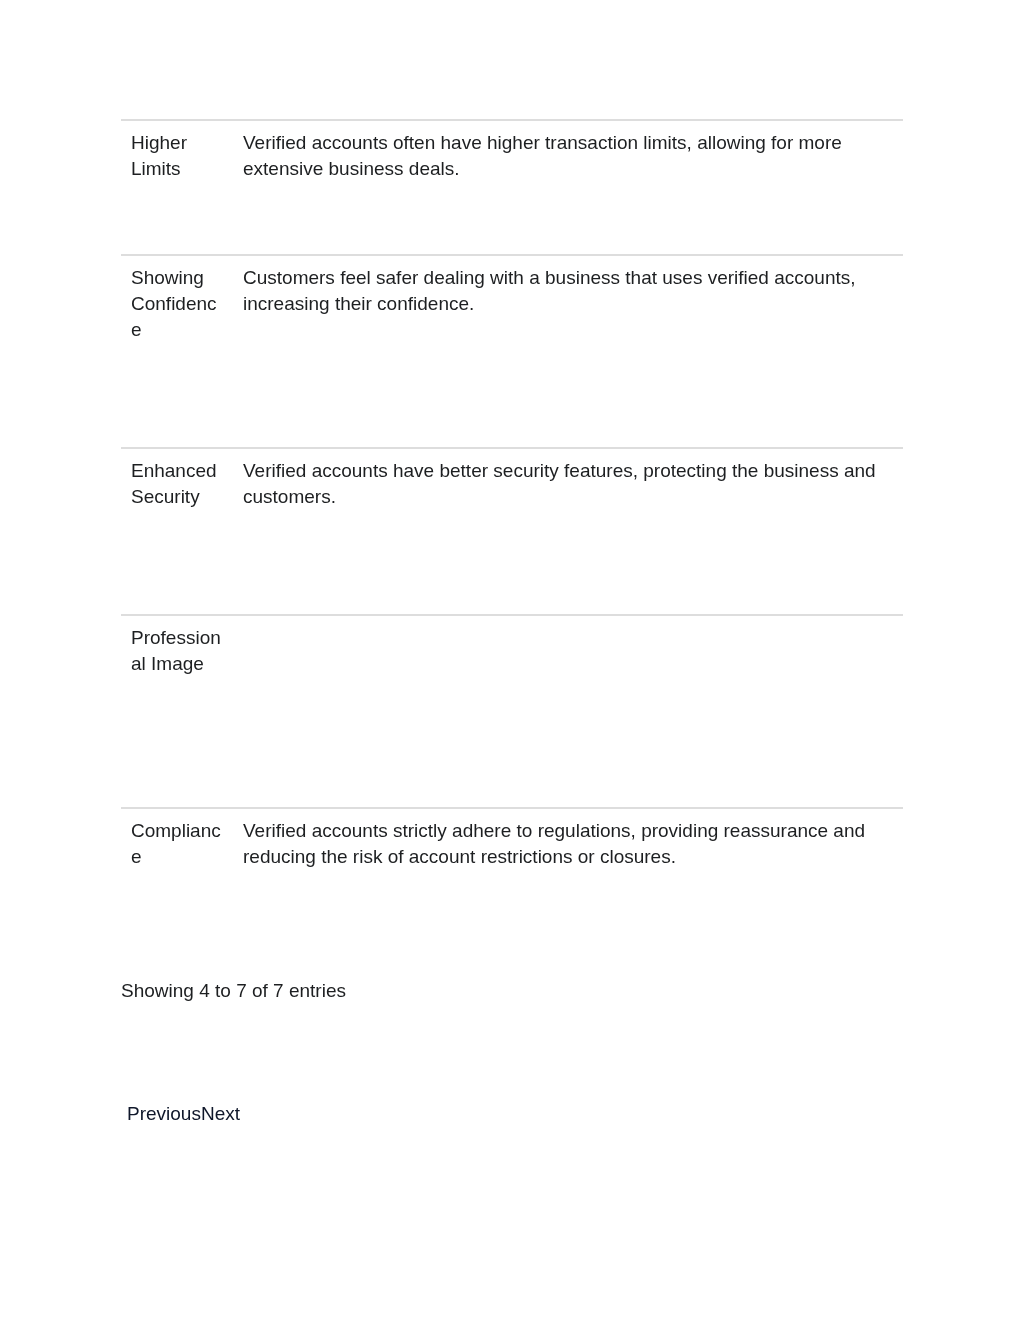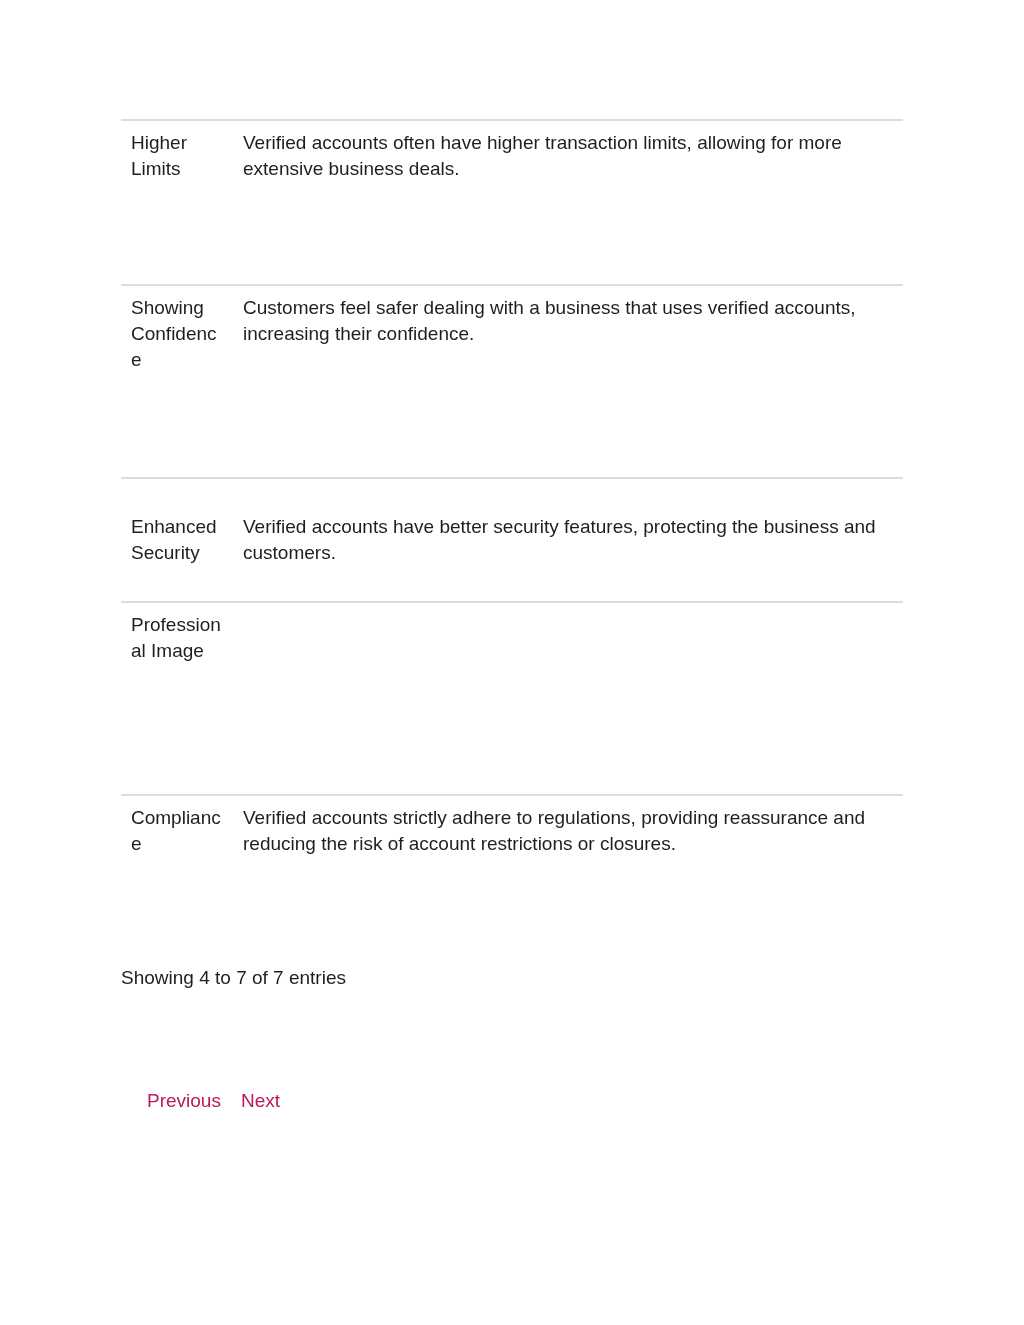--- a/index.html
+++ b/index.html
@@ -22,23 +22,23 @@
   
   .benefits-table {
     width: 100%;
   }
   .t-row {
     display: flex;
     align-items: flex-start;
     border-top: 2px solid #dddddd;
     box-sizing: border-box;
   }
-  .t-row.h-a { height: 165px; }
+  .t-row.h-a { height: 135px; }
   .t-row.h-b { height: 193px; }
-  .t-row.h-c { height: 124px; align-items: center; }
+  .t-row.h-c { height: 167px; }
   .t-row.h-d { height: 193px; justify-content: space-between; }
   .t-row.h-e { height: 166px; }
   .cell {
     font-size: 19px;
     line-height: 26px;
     box-sizing: border-box;
   }
   .cell.label {
     width: 112px;
     flex: 0 0 112px;
@@ -57,24 +57,23 @@
     line-height: 26px;
     color: #1d1f21;
   }
   .paginate {
     margin-top: 97px;
     padding-left: 6px;
     font-size: 19px;
     line-height: 26px;
   }
   .paginate a {
-    color: #be185d;
+    color: #0f172a;
     text-decoration: none;
     cursor: default;
-    margin-left: 20px;
   }
 </style>
 </head>
 <body>
 
 <div class="content">
 
   <div class="benefits-table">
 
     <div class="t-row h-a">

